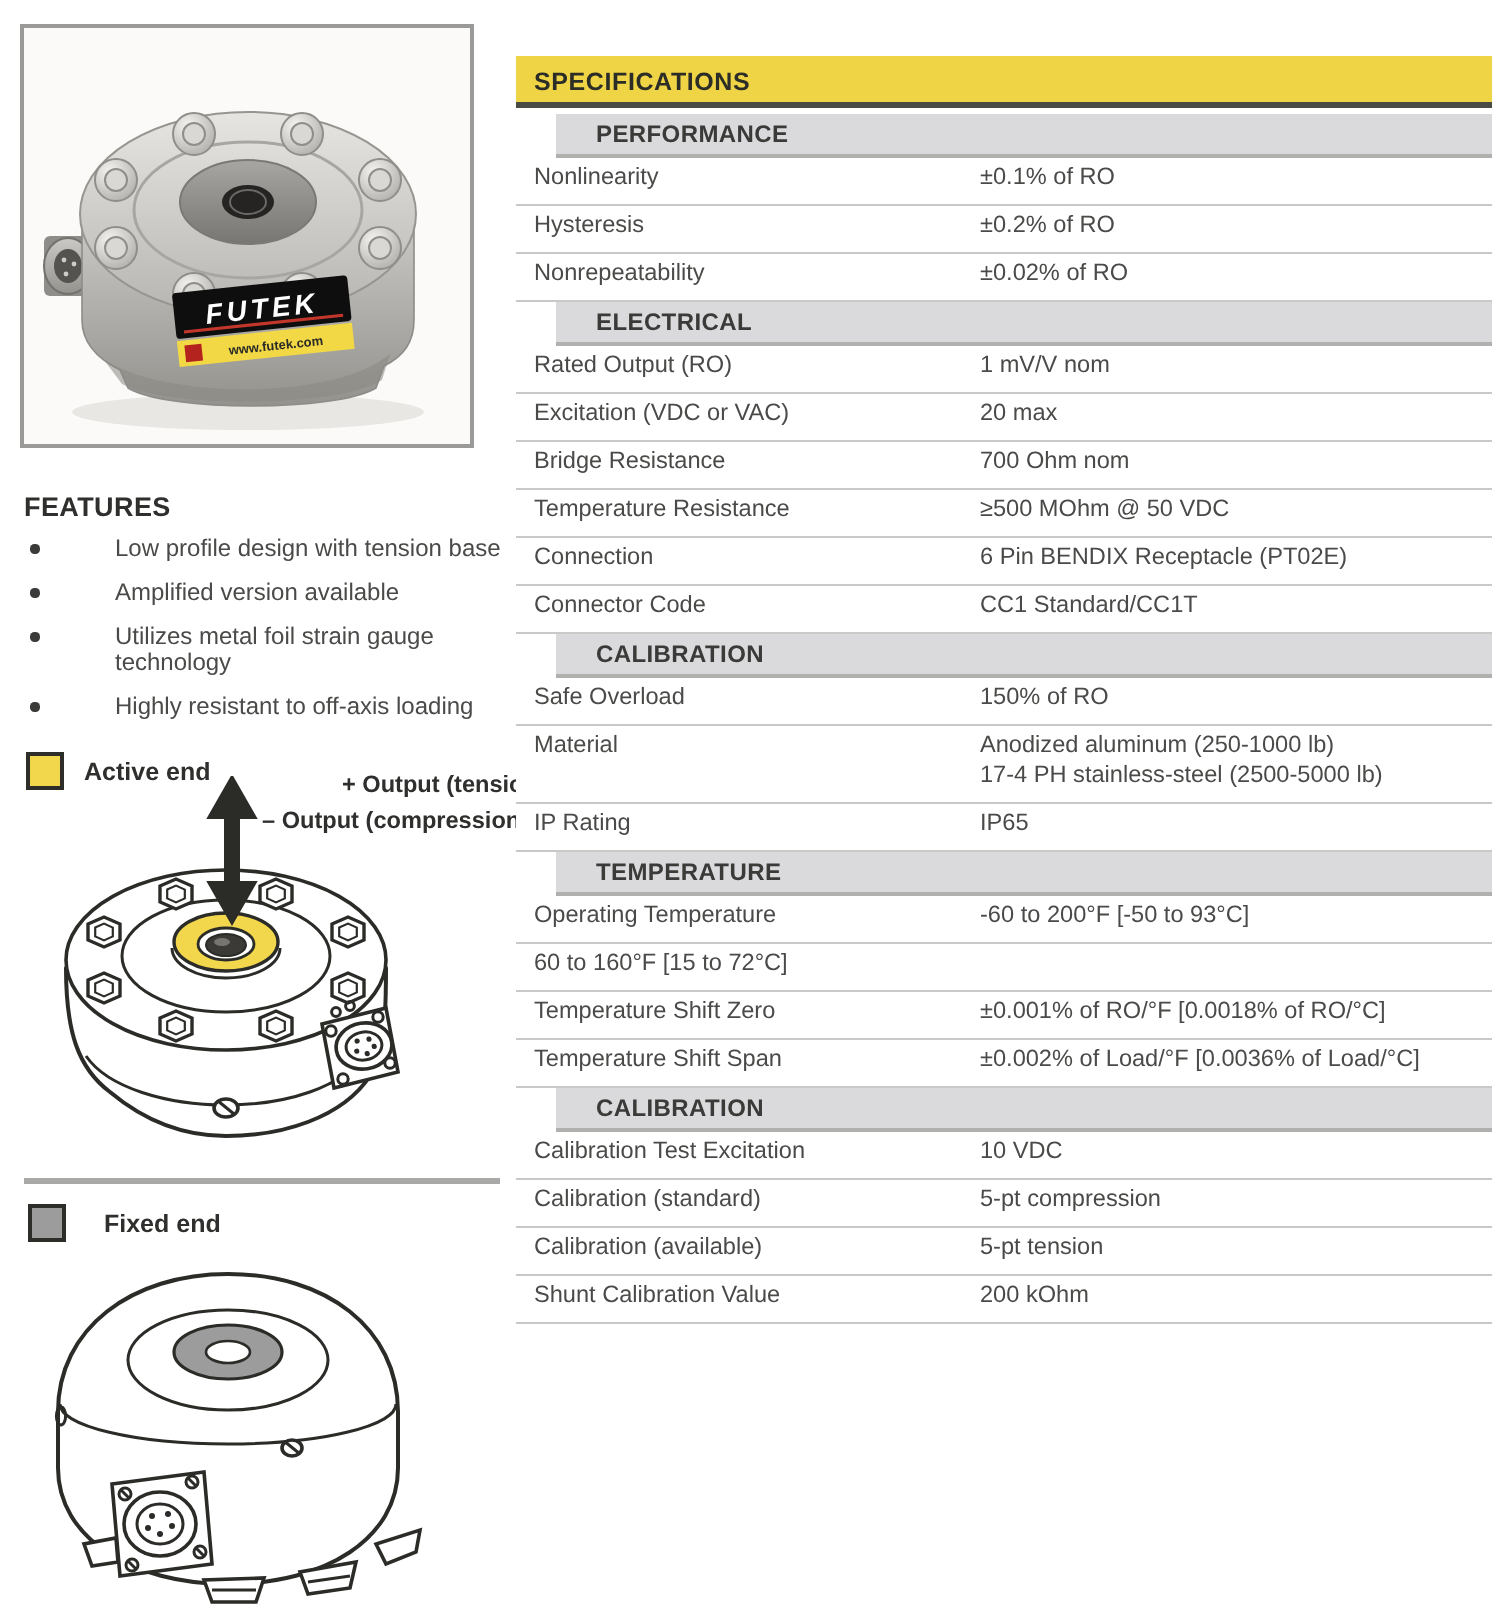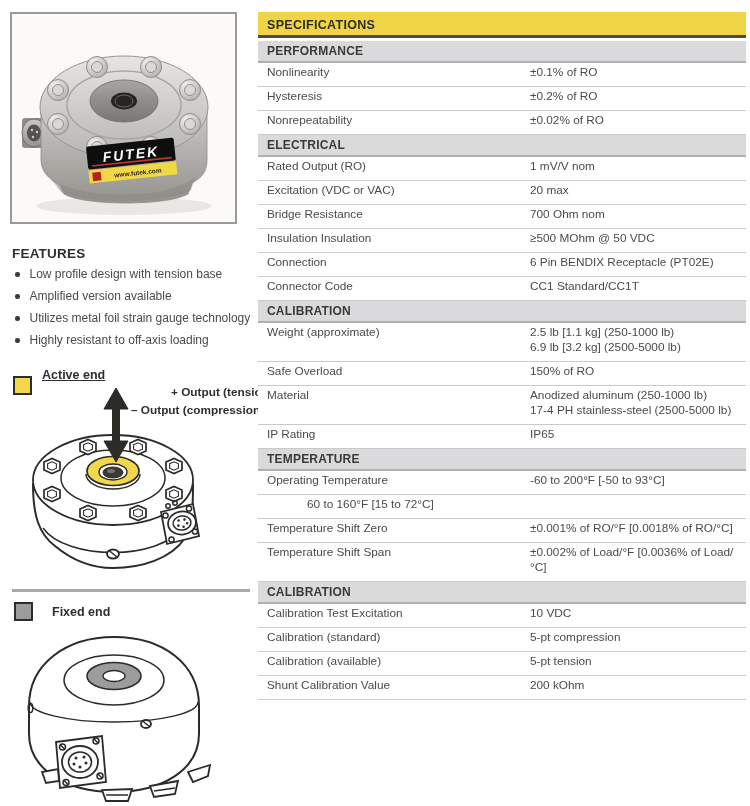--- a/index.html
+++ b/index.html
@@ -16,47 +16,47 @@
   html,body{background:#fff;}
   body{font-family:"Liberation Sans", sans-serif;color:var(--text-body);}
   .page{position:relative;width:750px;height:806px;background:#fff;overflow:hidden;}
 
   
   .photo-frame{position:absolute;left:10px;top:12px;width:227px;height:212px;
     border:2px solid #9a9a98;background:#fbfaf8;}
   .features-title{position:absolute;left:12px;top:246px;font-size:13.5px;font-weight:bold;
     color:var(--text-dark);letter-spacing:.2px;}
   .features-list{position:absolute;left:12px;top:268px;list-style:none;width:240px;}
-  .features-list li{display:flex;align-items:flex-start;margin-bottom:9px;font-size:12px;line-height:13px;}
+  .features-list li{display:flex;align-items:flex-start;margin-bottom:9px;font-size:12px;line-height:13px;gap:28px;}
   .features-list .dot{width:4.5px;height:4.5px;border-radius:50%;background:#3a3a38;
     margin:4px 10px 0 3px;flex:0 0 auto;}
 
   .legend-swatch{position:absolute;width:19px;height:19px;border:2px solid #2d2d2a;}
   .legend-label{position:absolute;font-size:12.5px;font-weight:bold;color:var(--text-dark);}
   .output-label{position:absolute;font-size:11.8px;font-weight:bold;color:var(--text-dark);white-space:nowrap;}
   .divider{position:absolute;left:12px;top:589px;width:238px;height:2.5px;background:#a9a9a7;}
 
   .drawing{position:absolute;}
   .draw-stroke{fill:none;stroke:var(--line);stroke-width:2;stroke-linecap:round;}
   .draw-thin{fill:none;stroke:var(--line);stroke-width:1.5;}
   .draw-white{fill:#fff;stroke:var(--line);stroke-width:1.8;}
 
   
-  .spec-table{position:absolute;left:258px;top:12px;width:488px;}
+  .spec-table{position:absolute;left:258px;top:28px;width:488px;}
   .spec-title{background:var(--yellow);border-bottom:3px solid var(--title-border);
     height:26px;line-height:26px;padding-left:9px;font-size:12.5px;font-weight:bold;
     color:#2d2d28;letter-spacing:.3px;}
   .spec-gap{height:3px;}
   .sec-header{background:var(--section-gray);border-bottom:2px solid #b0b0ae;
-    height:22px;line-height:21px;padding-left:9px;font-size:12px;font-weight:bold;
-    color:#3a3a38;letter-spacing:.2px;}
+    height:22px;line-height:21px;padding-left:20px;font-size:12px;font-weight:bold;
+    color:#3a3a38;letter-spacing:.2px;margin-left:20px;}
   .spec-row{display:flex;border-bottom:1px solid #c9c9c7;padding:2px 0 6px 9px;
     font-size:11.8px;line-height:15px;color:var(--text-body);background:#fff;}
   .spec-label{width:223px;flex:0 0 auto;}
-  .spec-value{flex:1;margin-left:40px;}
+  .spec-value{flex:1;}
 </style>
 </head>
 <body>
 
 <div class="page">
 
   <div class="photo-frame">
     <svg width="223" height="208" viewBox="0 0 223 208">
       <defs>
         <linearGradient id="lgTop" x1="0" y1="0" x2="0" y2="1">
@@ -156,21 +156,21 @@
         <span class="dot"></span>
         <span>Utilizes metal foil strain gauge technology</span>
       </li>
       <li>
         <span class="dot"></span>
         <span>Highly resistant to off-axis loading</span>
       </li>
     </ul>
 
   <div class="legend-swatch" style="left:13px;top:376px;background:var(--swatch-yellow);"></div>
-  <div class="legend-label" style="left:42px;top:368px;text-decoration:underline;">Active end</div>
+  <div class="legend-label" style="left:42px;top:379px;">Active end</div>
   <div class="output-label" style="left:131px;top:385px;margin-left:40px;">+ Output (tension)</div>
   <div class="output-label" style="left:131px;top:403px;">– Output (compression)</div>
 
   <svg class="drawing" style="left:15px;top:418px;" width="215" height="168" viewBox="0 0 215 168">
     <defs>
       <g id="boltT">
         <polygon points="-8,-4 0,-7.5 8,-4 8,4 0,7.5 -8,4" fill="#fff" stroke="#2b2b28" stroke-width="1.7"></polygon>
         <polygon points="-4.4,-2.2 0,-4.2 4.4,-2.2 4.4,2.2 0,4.2 -4.4,2.2" fill="#fff" stroke="#2b2b28" stroke-width="1.1"></polygon>
       </g>
     </defs>
@@ -302,45 +302,38 @@
             <div>20 max</div>
           </div>
         </div>
         <div class="spec-row">
           <div class="spec-label">Bridge Resistance</div>
           <div class="spec-value">
             <div>700 Ohm nom</div>
           </div>
         </div>
         <div class="spec-row">
-          <div class="spec-label">Insulation Insulation</div>
+          <div class="spec-label">Temperature Resistance</div>
           <div class="spec-value">
             <div>≥500 MOhm @ 50 VDC</div>
           </div>
         </div>
         <div class="spec-row">
           <div class="spec-label">Connection</div>
           <div class="spec-value">
             <div>6 Pin BENDIX Receptacle (PT02E)</div>
           </div>
         </div>
         <div class="spec-row">
           <div class="spec-label">Connector Code</div>
           <div class="spec-value">
             <div>CC1 Standard/CC1T</div>
           </div>
         </div>
         <div class="sec-header">CALIBRATION</div>
-        <div class="spec-row">
-          <div class="spec-label">Weight (approximate)</div>
-          <div class="spec-value">
-            <div>2.5 lb [1.1 kg] (250-1000 lb)</div>
-            <div>6.9 lb [3.2 kg] (2500-5000 lb)</div>
-          </div>
-        </div>
         <div class="spec-row">
           <div class="spec-label">Safe Overload</div>
           <div class="spec-value">
             <div>150% of RO</div>
           </div>
         </div>
         <div class="spec-row">
           <div class="spec-label">Material</div>
           <div class="spec-value">
             <div>Anodized aluminum (250-1000 lb)</div>

